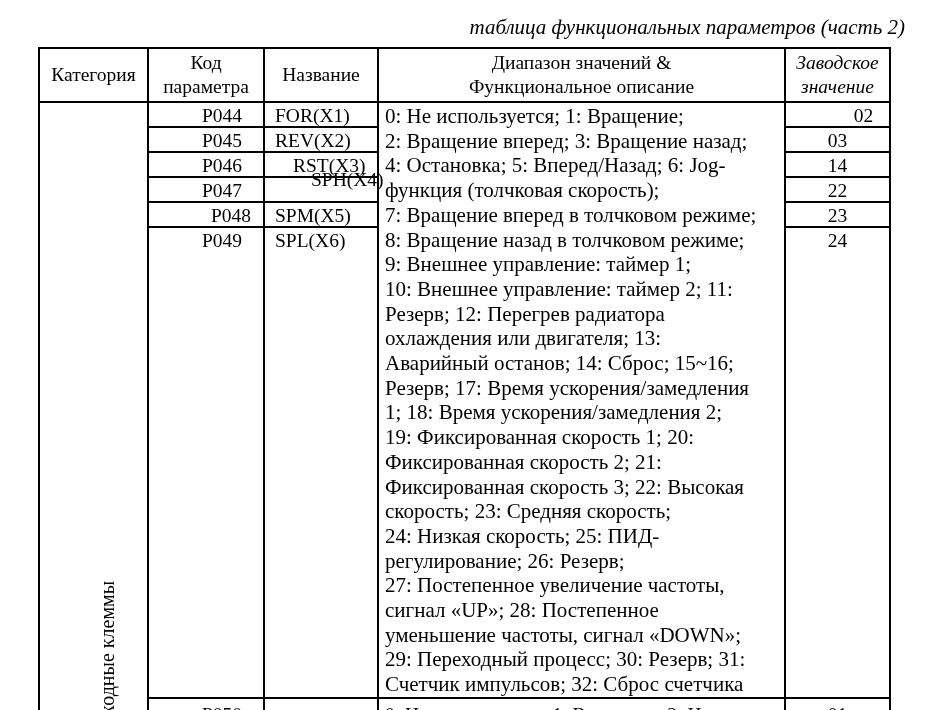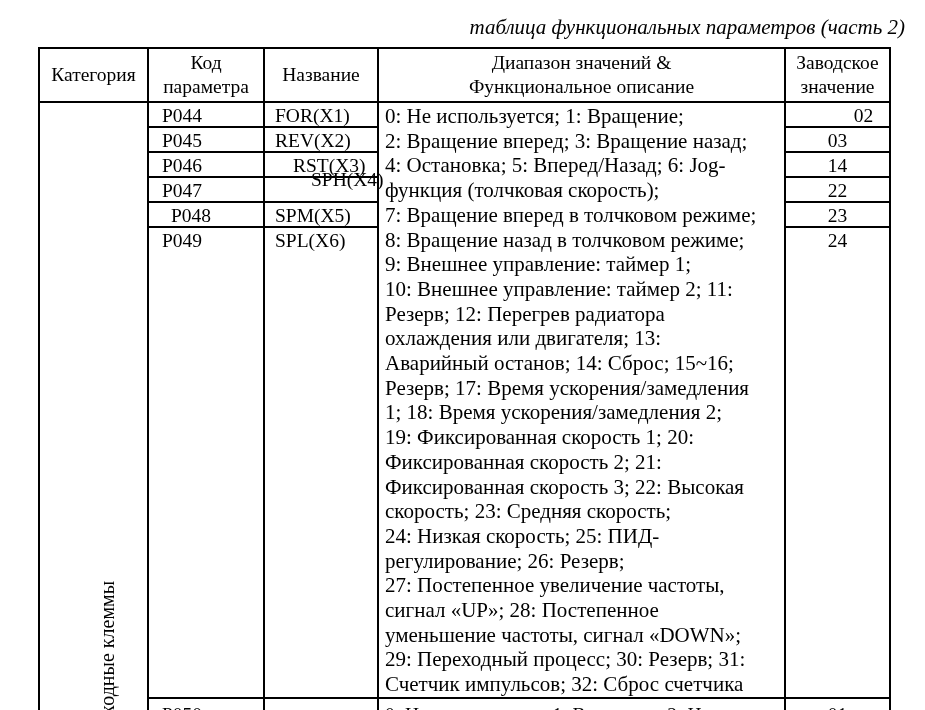--- a/index.html
+++ b/index.html
@@ -13,21 +13,21 @@
     font-style:italic;font-size:21px;white-space:nowrap;
   }
   .tbl{
     position:absolute;left:38px;top:47px;width:853px;height:663px;
     overflow:hidden;
   }
   .gl{position:absolute;background:#000;}
   .cell{position:absolute;font-size:19.5px;line-height:25px;}
   .hc{display:flex;align-items:center;justify-content:center;text-align:center;
       white-space:pre-line;line-height:24px;}
-  .code{padding-left:13px;}
+  .code{padding-left:13px;margin-left:40px;}
   .name{padding-left:10px;}
   .val{text-align:center;}
   .desc{
     white-space:pre-line;line-height:24.7px;padding:3px 0 0 6px;font-size:21px;
   }
   .vlabel{
     position:absolute;white-space:nowrap;font-size:20px;
     transform:rotate(-90deg);transform-origin:0 0;
   }
 </style>
@@ -61,21 +61,21 @@
   <div class="gl" style="left:746px;top:179px;width:107px;height:2px;"></div>
 
   <div class="gl" style="left:109px;top:650px;width:744px;height:2px;"></div>
 
   <div class="cell hc" style="left:2px;top:2px;width:107px;height:52px;">Категория</div>
   <div class="cell hc" style="left:111px;top:2px;width:114px;height:52px;border-radius:18px;">Код
 параметра</div>
   <div class="cell hc" style="left:227px;top:2px;width:112px;height:52px;">Название</div>
   <div class="cell hc" style="left:341px;top:2px;width:405px;height:52px;">Диапазон значений &amp;
 Функциональное описание</div>
-  <div class="cell hc" style="left:748px;top:2px;width:103px;height:52px;">Заводское
+  <div class="cell hc" style="left:748px;top:2px;width:103px;height:52px;font-style:italic;">Заводское
 значение</div>
 
   <div class="vlabel" style="left:58px;top:668px;">ходные клеммы</div>
 
   <div class="cell code" style="left:111px;top:56px;width:101px;height:23px;">P044</div>
   <div class="cell code" style="left:111px;top:81px;width:101px;height:23px;">P045</div>
   <div class="cell code" style="left:111px;top:106px;width:101px;height:23px;">P046</div>
   <div class="cell code" style="left:111px;top:131px;width:101px;height:23px;border-radius:11px;">P047</div>
   <div class="cell code" style="left:120px;top:156px;width:101px;height:23px;">P048</div>
   <div class="cell code" style="left:111px;top:181px;width:101px;height:23px;">P049</div>

